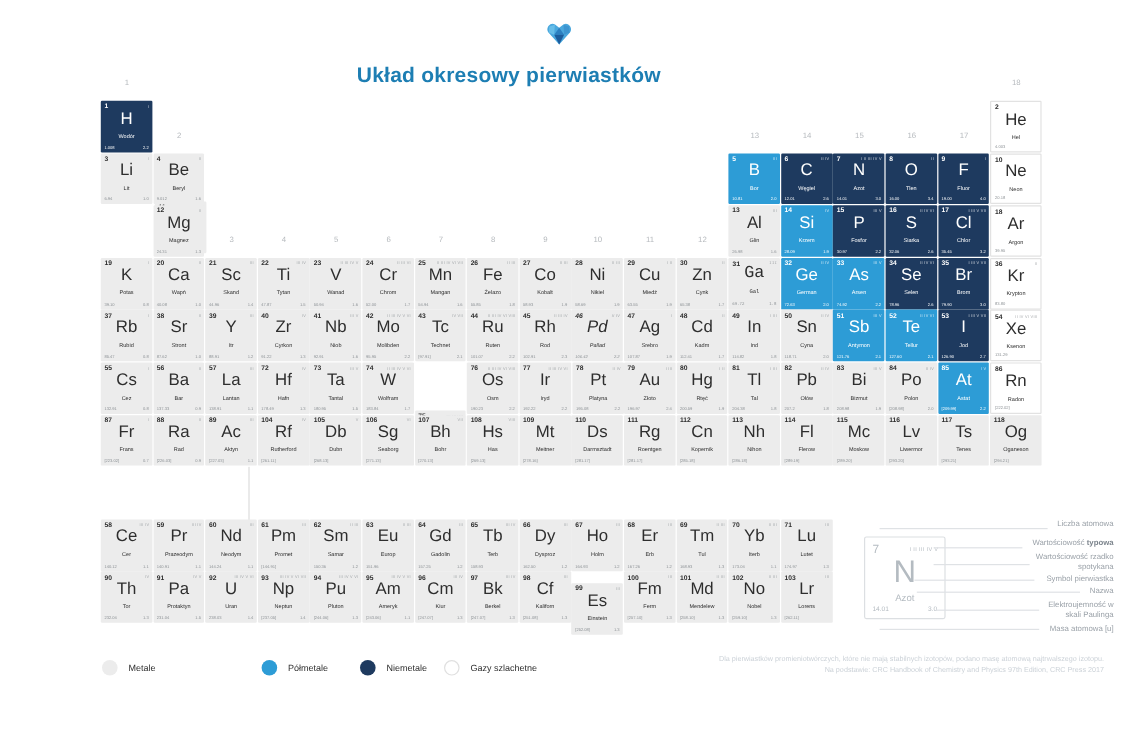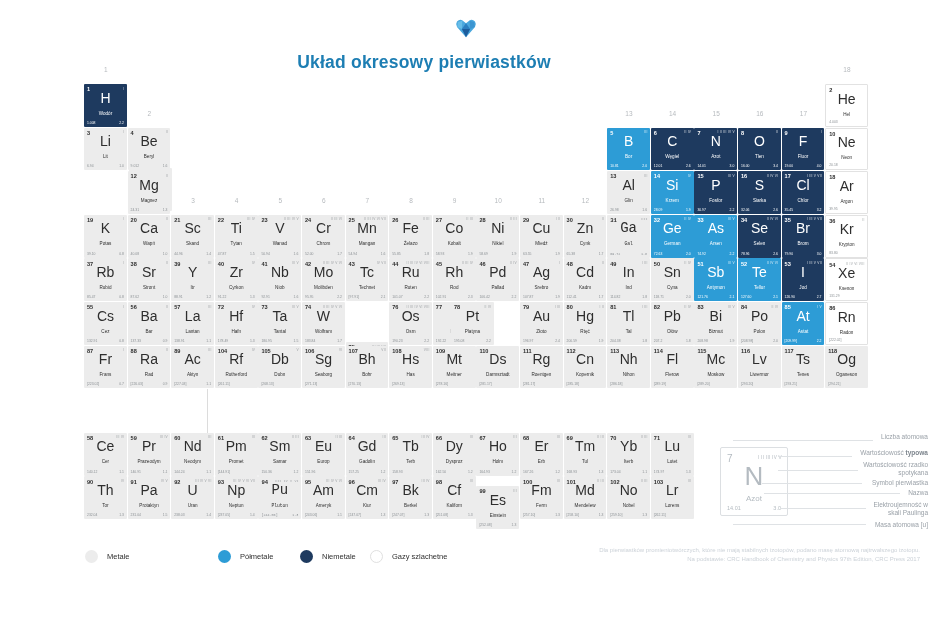--- a/index.html
+++ b/index.html
@@ -432,21 +432,21 @@
         <span class="en">2.2</span>
       </div>
       <div class="tile cat-m" style="left: 432.8px; top: 258.4px;">
         <span class="num">45</span>
         <span class="val">II III IV</span>
         <span class="sym">Rh</span>
         <span class="ename">Rod</span>
         <span class="mass">102.91</span>
         <span class="en">2.3</span>
       </div>
-      <div class="tile cat-m" style="left: 476.4px; top: 258.4px;">
+      <div class="tile cat-m" style="left: 476.4px; top: 258.4px; font-style: italic;">
         <span class="num">46</span>
         <span class="val">II IV</span>
         <span class="sym">Pd</span>
         <span class="ename">Pallad</span>
         <span class="mass">106.42</span>
         <span class="en">2.2</span>
       </div>
       <div class="tile cat-m" style="left: 520px; top: 258.4px;">
         <span class="num">47</span>
         <span class="val">I</span>
@@ -575,21 +575,21 @@
         <span class="en">2.2</span>
       </div>
       <div class="tile cat-m" style="left: 432.8px; top: 302px;">
         <span class="num">77</span>
         <span class="val">II III IV VI</span>
         <span class="sym">Ir</span>
         <span class="ename">Iryd</span>
         <span class="mass">192.22</span>
         <span class="en">2.2</span>
       </div>
-      <div class="tile cat-m" style="left: 451px; top: 302px;">
+      <div class="tile cat-m" style="left: 477px; top: 302px;">
         <span class="num">78</span>
         <span class="val">II IV</span>
         <span class="sym">Pt</span>
         <span class="ename">Platyna</span>
         <span class="mass">195.08</span>
         <span class="en">2.2</span>
       </div>
       <div class="tile cat-m" style="left: 520px; top: 302px;">
         <span class="num">79</span>
         <span class="val">I III</span>
@@ -905,21 +905,21 @@
         <span class="en">1.4</span>
       </div>
       <div class="tile cat-m" style="left: 214.8px; top: 476.4px;">
         <span class="num">93</span>
         <span class="val">III IV V VI VII</span>
         <span class="sym">Np</span>
         <span class="ename">Neptun</span>
         <span class="mass">[237.05]</span>
         <span class="en">1.4</span>
       </div>
-      <div class="tile cat-m" style="left: 258.4px; top: 476.4px; font-family: Liberation Mono, monospace;">
+      <div class="tile cat-m" style="left: 258.4px; top: 476.4px;">
         <span class="num">94</span>
         <span class="val">III IV V VI</span>
         <span class="sym">Pu</span>
         <span class="ename">Pluton</span>
         <span class="mass">[244.06]</span>
         <span class="en">1.3</span>
       </div>
       <div class="tile cat-m" style="left: 302px; top: 476.4px;">
         <span class="num">95</span>
         <span class="val">III IV V VI</span>

